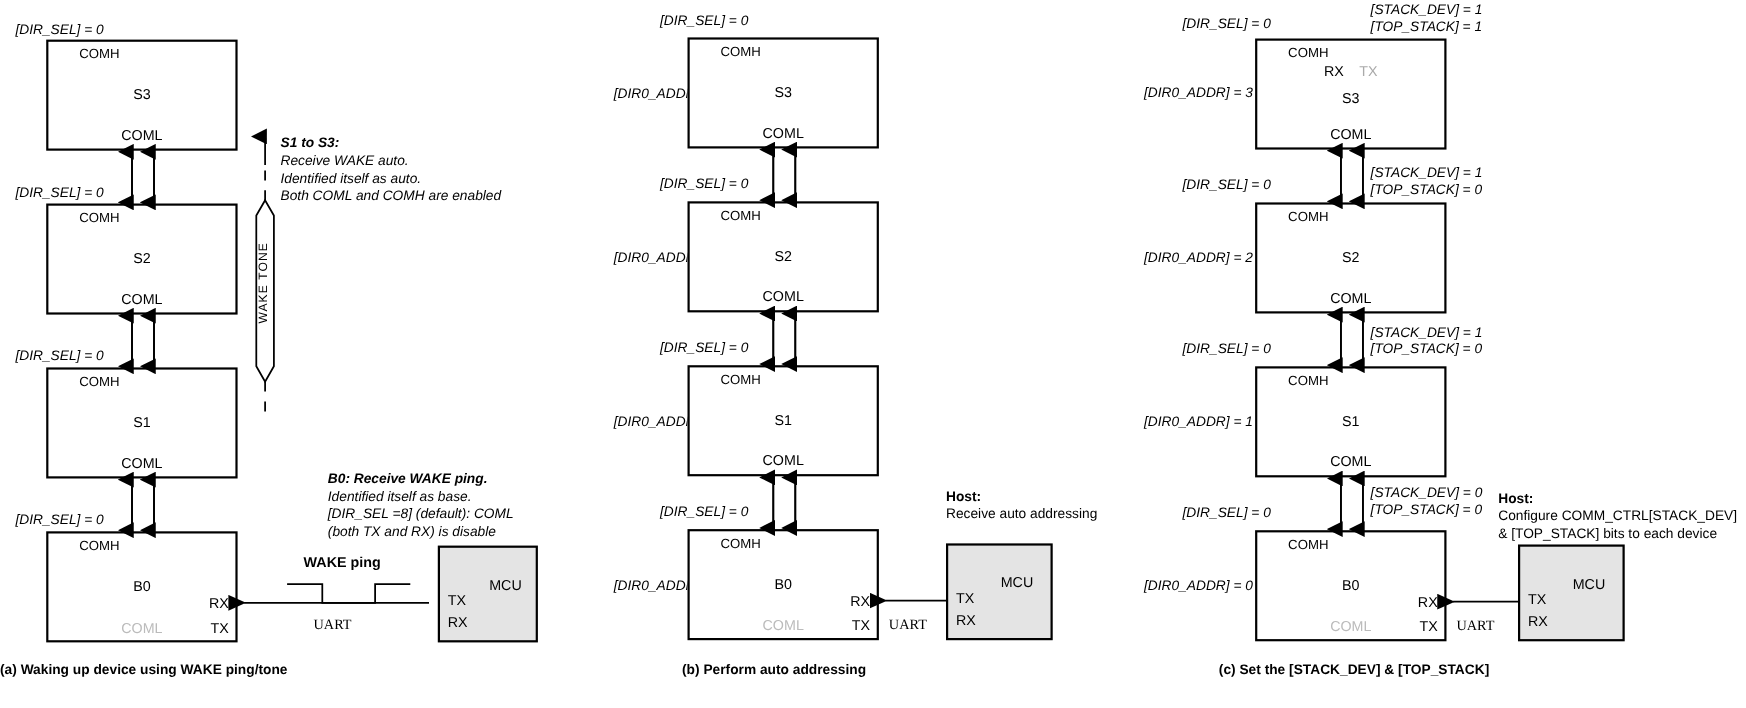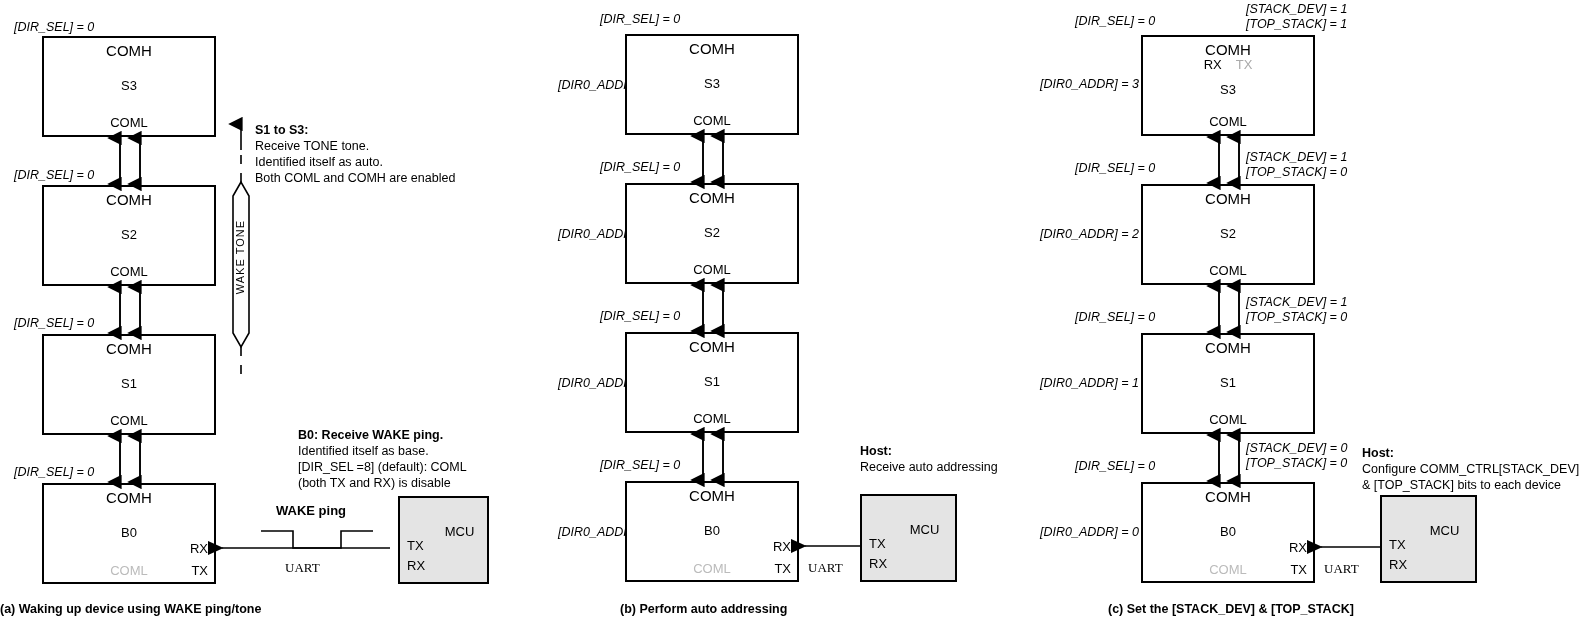--- a/index.html
+++ b/index.html
@@ -1,19 +1,19 @@
 <!DOCTYPE html>
 <html><head>
 <meta charset="utf-8">
 <style>
   html,body{margin:0;padding:0;background:#fff;}
   body{width:1587px;height:644px;position:relative;font-family:"Liberation Sans",sans-serif;color:#000;}
   .panel{position:absolute;top:0;height:644px;}
   .dev{position:absolute;border:2px solid #000;background:#fff;box-sizing:border-box;}
-  .dev .comh{position:absolute;top:4px;left:0;right:0;text-align:center;font-size:15px;}
+  .dev .comh{position:absolute;top:4px;left:0;right:0;text-align:left;font-size:12px;padding-left:28px;}
   .dev .rxtx{position:absolute;top:20px;left:0;right:0;text-align:center;font-size:13px;}
   .dev .rxtx .rx{color:#000;}
   .dev .rxtx .tx{color:#aaa;margin-left:14px;}
   .dev .name{position:absolute;top:50%;left:0;right:0;margin-top:-9px;text-align:center;font-size:13px;}
   .dev .coml{position:absolute;bottom:5px;left:0;right:0;text-align:center;font-size:13px;}
   .dev .coml.dim{color:#bbb;bottom:4px;}
   .dev .sideRX{position:absolute;right:6px;font-size:13px;}
   .dev .sideTX{position:absolute;right:6px;font-size:13px;}
   .lbl{position:absolute;font-size:12.5px;font-style:italic;white-space:nowrap;}
   .lbl2{position:absolute;font-size:12.5px;white-space:nowrap;line-height:15px;}
@@ -107,28 +107,28 @@
 
     <g stroke="#000" stroke-width="1.6" fill="none">
       <line x1="390" y1="548" x2="222" y2="548" marker-end="url(#aLf)"></line>
     </g>
   </svg>
 
   <div class="wakebox" style="left:234px;top:220px;width:16px;">
     <span class="vt">WAKE TONE</span>
   </div>
 
-  <div class="note" style="left:255px;top:122px;">
+  <div class="note" style="left:255px;top:122px;font-style:italic;">
     <b>S1 to S3:</b><br>
-    <span>Receive TONE tone.</span><br>
+    <span>Receive WAKE auto.</span><br>
     <span>Identified itself as auto.</span><br>
     <span>Both COML and COMH are enabled</span>
   </div>
 
-  <div class="note" style="left:298px;top:427px;">
+  <div class="note" style="left:298px;top:427px;font-style:italic;">
     <b>B0: Receive WAKE ping.</b><br>
     <span>Identified itself as base.</span><br>
     <span>[DIR_SEL =8] (default): COML</span><br>
     <span>(both TX and RX) is disable</span>
   </div>
 
   <div class="wl" style="left:276px;top:503px;">WAKE ping</div>
   <div class="uart" style="left:285px;top:560px;">UART</div>
 
   <div class="mcu" style="left:398px;top:496px;width:91px;height:88px;">

